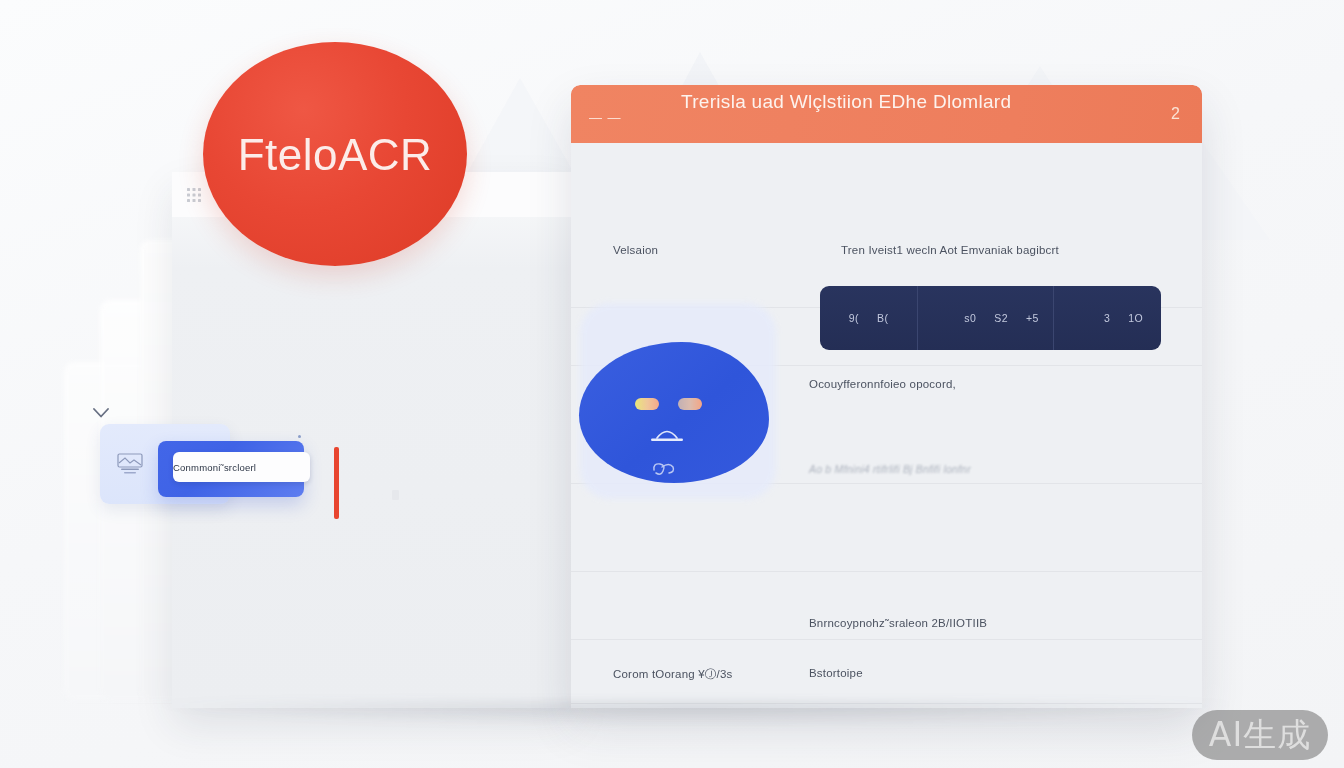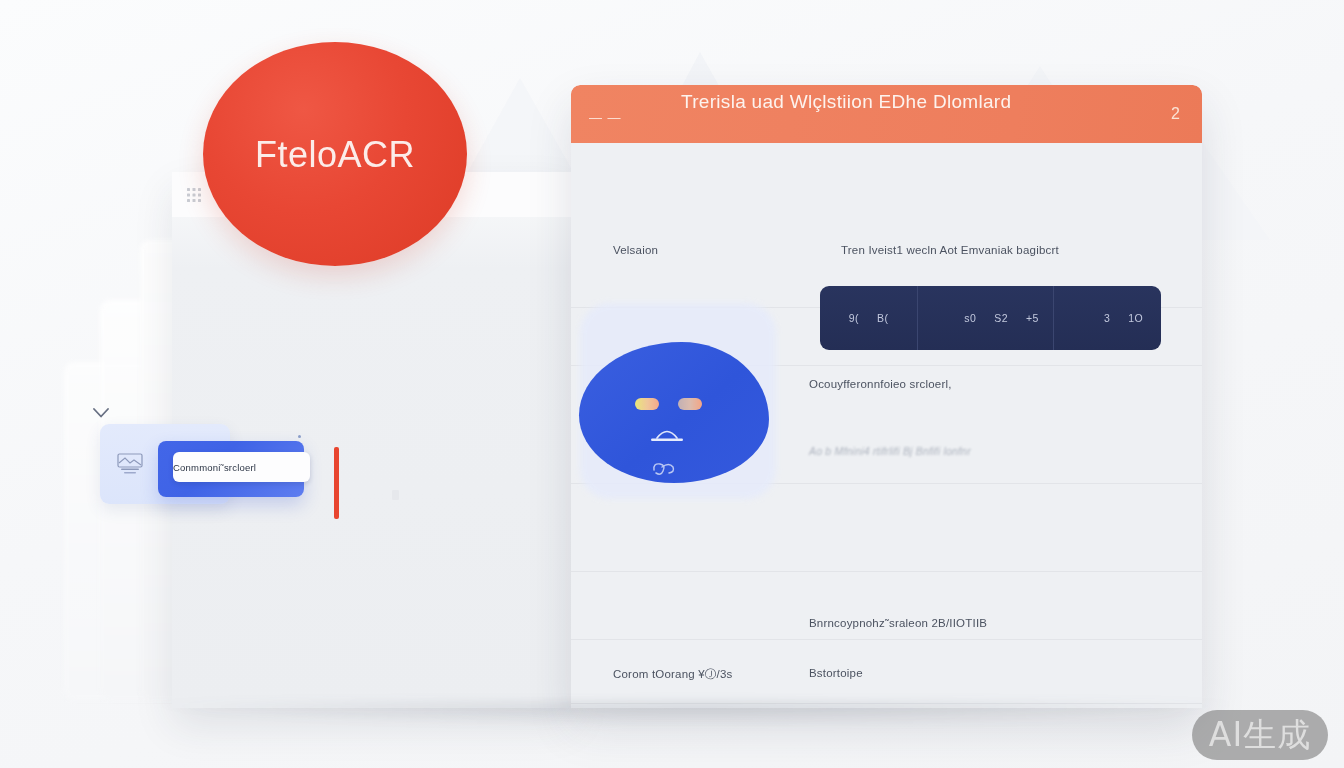--- a/index.html
+++ b/index.html
@@ -117,21 +117,21 @@
     box-shadow: 0 10px 26px rgba(210,60,40,.18);
     display: flex; flex-direction: column;
     align-items: center; justify-content: center;
     color: #fdf2ef;
   }
   .red-badge .rb-l1 {
     font-size: 38px; font-weight: 700; letter-spacing: .5px;
     line-height: 1.0; filter: blur(.4px);
   }
   .red-badge .rb-l2 {
-    font-size: 36px; font-weight: 400; letter-spacing: .5px;
+    font-size: 44px; font-weight: 400; letter-spacing: .5px;
     line-height: 1.25; filter: blur(.4px); opacity: .97;
   }
 
   
   .right-panel {
     position: absolute; left: 571px; top: 85px;
     width: 631px; height: 623px;
     background: #eef0f3;
     border-radius: 9px 9px 0 0;
     box-shadow: 0 20px 46px rgba(40,50,70,.13);
@@ -348,23 +348,23 @@
         <svg class="arc-mouth" viewBox="0 0 40 20">
           <path d="M10 14 Q20 1 30 14" stroke="#dfe6fb" stroke-width="1.7" fill="none" stroke-linecap="round"></path>
           <rect x="4" y="14.5" width="32" height="2.4" rx="1.2" fill="#e6ecfd"></rect>
         </svg>
         <svg class="swirl" viewBox="0 0 28 22">
           <path d="M5 12 Q4 5 11 6 Q17 7 14 13 Q12 18 7 15" stroke="#b9c7f3" stroke-width="1.5" fill="none" stroke-linecap="round"></path>
           <path d="M13 9 Q20 4 24 9 Q26 14 20 15" stroke="#b9c7f3" stroke-width="1.5" fill="none" stroke-linecap="round"></path>
         </svg>
       </div>
 
-      <span class="rp-text" style="left:238px; top:235px;">Ocouyfferonnfoieo srcloerl,</span>
-
-      <span class="rp-text faded small" style="left:238px; top:302px;font-style:italic;">Ao b Mfnini4 rtifrlifi Bj Bnfifi lonfnr</span>
+      <span class="rp-text" style="left:238px; top:235px;">Ocouyfferonnfoieo opocord,</span>
+
+      <span class="rp-text faded small" style="left:238px; top:320px;font-style:italic;">Ao b Mfnini4 rtifrlifi Bj Bnfifi lonfnr</span>
 
       <span class="rp-text" style="left:238px; top:474px;">Bnrncoypnohz˜sraleon 2B/IIOTIIB</span>
 
       <span class="rp-text" style="left:42px; top:524px;">Corom tOorang ¥Ⓙ/3s</span>
       <span class="rp-text" style="left:238px; top:524px;">Bstortoipe</span>
     </div>
   </div>
 
   <div class="ground-shadow"></div>
 

